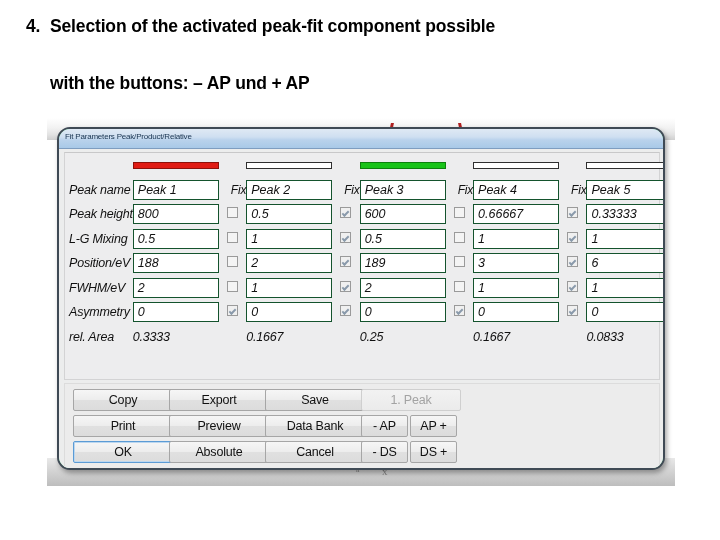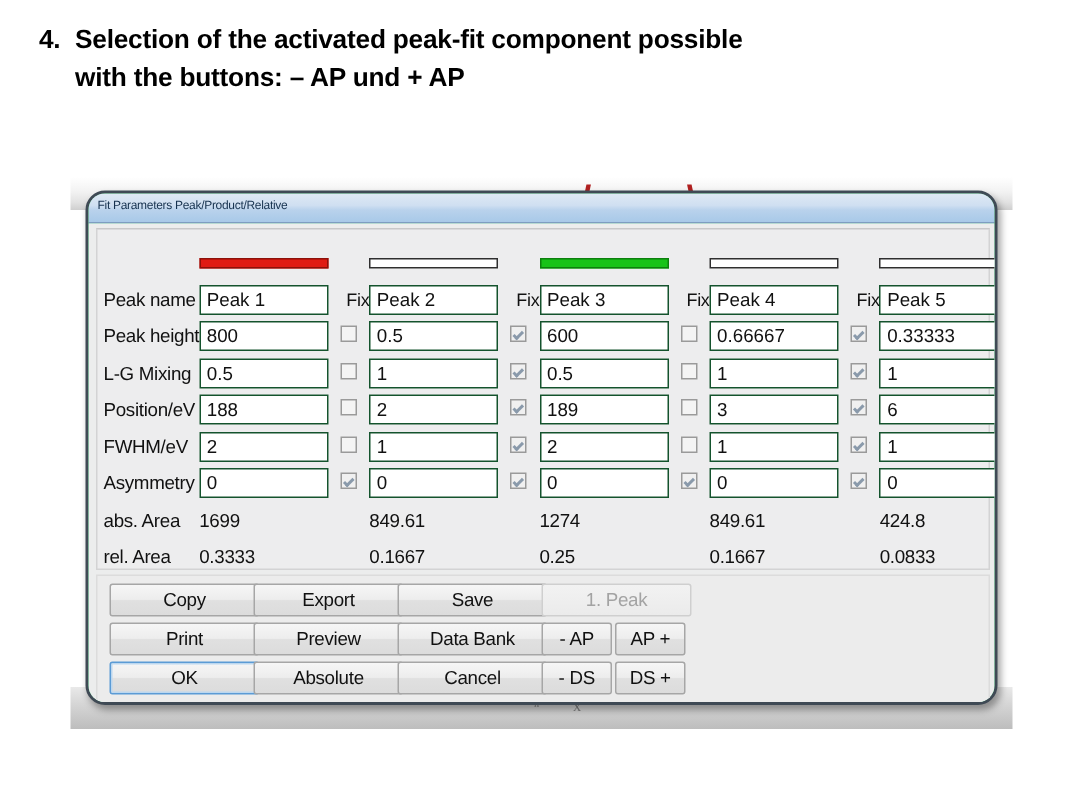--- a/index.html
+++ b/index.html
@@ -27,20 +27,21 @@
     line-height: 25px;
     letter-spacing: -0.15px;
   }
   .slide-heading .hl-num {
     display: inline-block;
     width: 24px;
   }
   .slide-heading .hl-line2 {
     display: block;
     margin-left: 24px;
+    margin-top: 32px;
   }
 
   
   .shot {
     position: absolute;
     left: 47px;
     top: 118px;
     width: 628px;
     height: 368px;
   }
@@ -127,22 +128,23 @@
     border: 1px solid #d3d3d4;
     border-top-color: #c8c8c9;
     box-sizing: border-box;
   }
 
   
   table.params {
     border-collapse: collapse;
     position: absolute;
     left: 4px;
-    top: 10px;
+    top: 0;
     table-layout: fixed;
+    font-style: italic;
   }
   table.params td {
     padding: 0;
     vertical-align: middle;
     font-size: 12.5px;
     color: #111;
     height: 24.5px;
   }
   td.rowlabel {
     width: 96px;
@@ -501,38 +503,20 @@
                   <div class="txtbox">0</div>
                 </td>
             <td class="fixcell"><span class="chk on"></span></td>
 
             <td class="cellval">
                   <div class="txtbox">0</div>
                 </td>
             <td class="fixcell"><span class="chk on"></span></td>
           </tr>
 
-          <tr>
-            <td class="rowlabel arealabel">abs. Area</td>
-
-            <td class="cellval areaval">1699</td>
-            <td class="fixcell areaval"></td>
-
-            <td class="cellval areaval">849.61</td>
-            <td class="fixcell areaval"></td>
-
-            <td class="cellval areaval">1274</td>
-            <td class="fixcell areaval"></td>
-
-            <td class="cellval areaval">849.61</td>
-            <td class="fixcell areaval"></td>
-
-            <td class="cellval areaval">424.8</td>
-            <td class="fixcell areaval"></td>
-          </tr>
 
           <tr>
             <td class="rowlabel arealabel">rel. Area</td>
 
             <td class="cellval areaval">0.3333</td>
             <td class="fixcell areaval"></td>
 
             <td class="cellval areaval">0.1667</td>
             <td class="fixcell areaval"></td>
 

